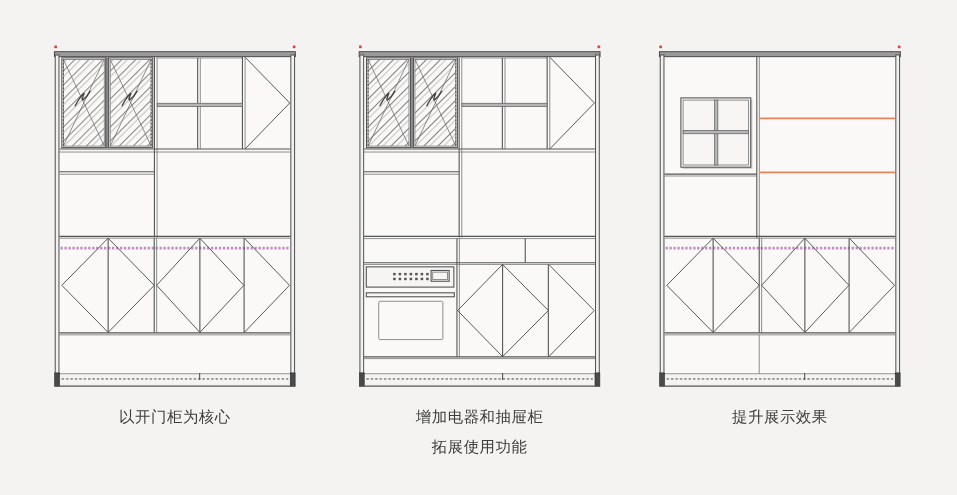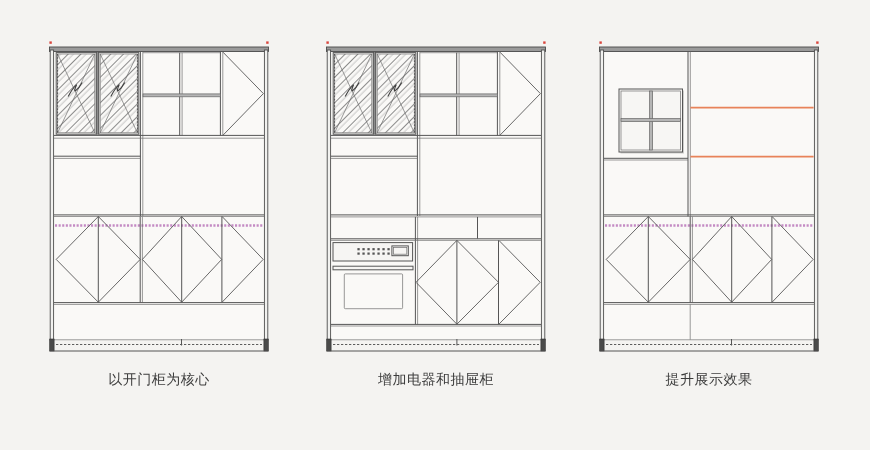--- a/index.html
+++ b/index.html
@@ -205,20 +205,21 @@
         <line class="lnt" x1="4" y1="294.8" x2="214" y2="294.8"></line>
         <line class="basedash" x1="6" y1="299.5" x2="212" y2="299.5"></line>
         <line class="ln" x1="129.9" y1="294" x2="129.9" y2="300.5"></line>
         <rect class="foot" x="-0.3" y="294" width="4.4" height="12"></rect>
         <rect class="foot" x="213.9" y="294" width="4.4" height="12"></rect>
         <line class="ln" x1="-0.5" y1="306" x2="218.5" y2="306"></line>
       </g>
     </svg>
     <figcaption>
       <div>增加电器和抽屉柜</div>
+      <div>拓展使用功能</div>
     </figcaption>
   </figure>
 
   <figure id="fig3">
     <svg width="218" height="313" viewBox="0 -5 218 313">
       <g>
         <rect class="interior-rect" x="2" y="4" width="214" height="292"></rect>
         <rect class="cap" x="-0.5" y="2" width="219" height="4.5"></rect>
         <rect class="side" x="0.2" y="5" width="3.4" height="290"></rect>
         <rect class="side" x="214.4" y="5" width="3.4" height="290"></rect>

